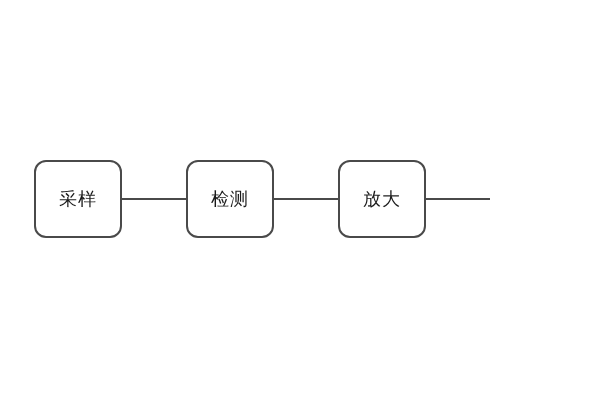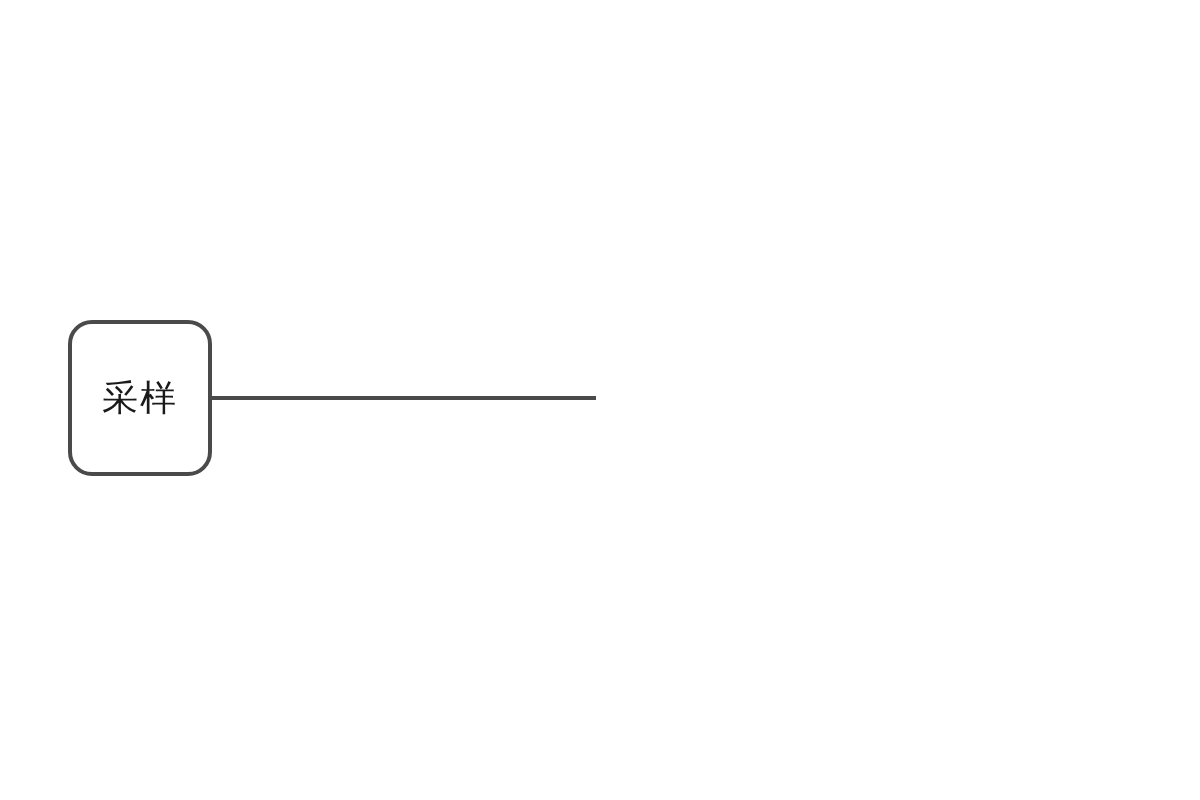--- a/index.html
+++ b/index.html
@@ -17,21 +17,21 @@
   }
   .diagram-row {
     position: absolute;
     left: 34px;
     top: 160px;
     display: flex;
     align-items: center;
   }
   .node {
     box-sizing: border-box;
-    width: 72px;
+    width: 88px;
     height: 78px;
     border: 2px solid var(--border-color, #4a4a4a);
     border-radius: 12px;
     background: var(--background, #ffffff);
     display: flex;
     align-items: center;
     justify-content: center;
     flex: 0 0 auto;
   }
   .node-label {
@@ -53,21 +53,27 @@
 
 <div class="canvas">
   <div class="diagram-row">
 
     <div class="node">
       <span class="node-label">采样</span>
     </div>
 
     <div class="connector"></div>
 
+    <div class="node">
+      <span class="node-label">检测</span>
+    </div>
 
     <div class="connector"></div>
 
+    <div class="node">
+      <span class="node-label">放大</span>
+    </div>
 
     <div class="connector"></div>
 
 
   </div>
 </div>
 
 </body></html>

